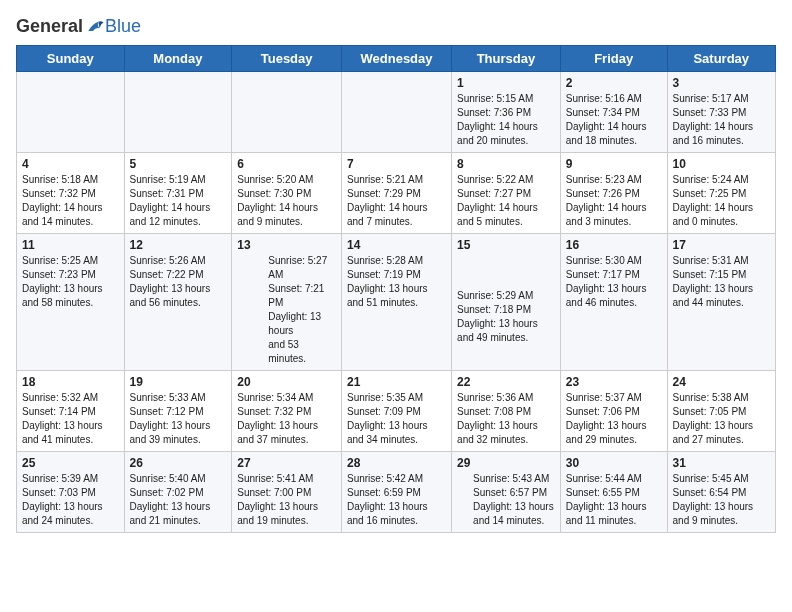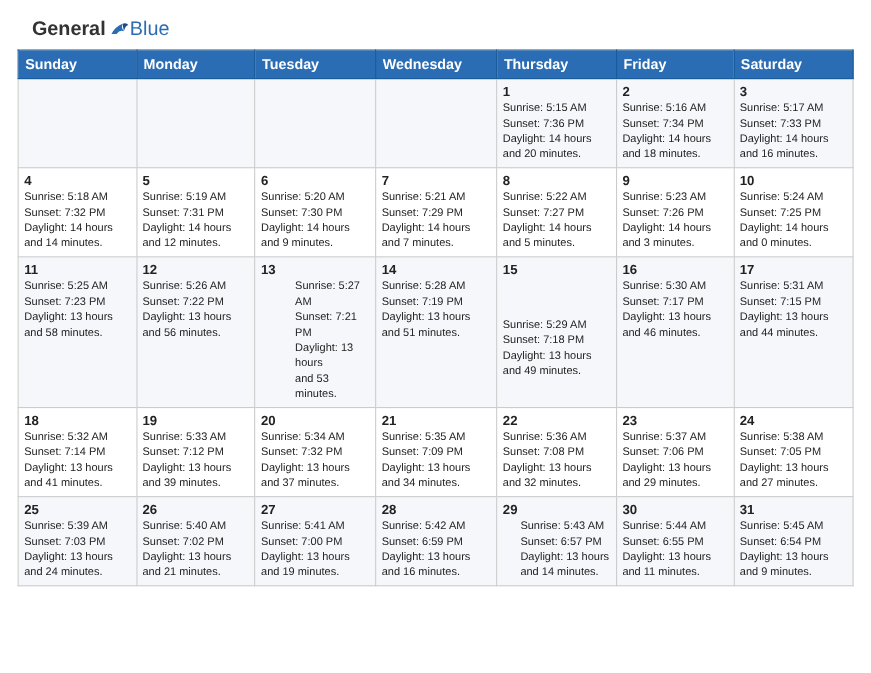--- a/index.html
+++ b/index.html
@@ -23,21 +23,20 @@
     }
     .logo-text {
       display: flex;
       align-items: center;
       gap: 0;
     }
     .logo-general {
       font-size: 18px;
       font-weight: bold;
       color: #333;
-      margin-left: 13px;
     }
     .logo-blue {
       font-size: 18px;
       font-weight: normal;
       color: #2a6db5;
     }
     .logo-icon {
       width: 20px;
       height: 20px;
       margin-left: 2px;
@@ -54,21 +53,21 @@
       font-size: 16px;
       color: #555;
     }
     .calendar {
       width: 100%;
       border-collapse: collapse;
     }
     .calendar thead th {
       background-color: #2a6db5;
       color: #fff;
-      text-align: left;
+      text-align: center;
       padding: 5px 6px;
       font-size: 13px;
       font-weight: bold;
       border: 1px solid #1a5a9a;
       margin-left: 36px;
     }
     .calendar tbody td {
       border: 1px solid #ccc;
       vertical-align: top;
       padding: 4px 5px;

